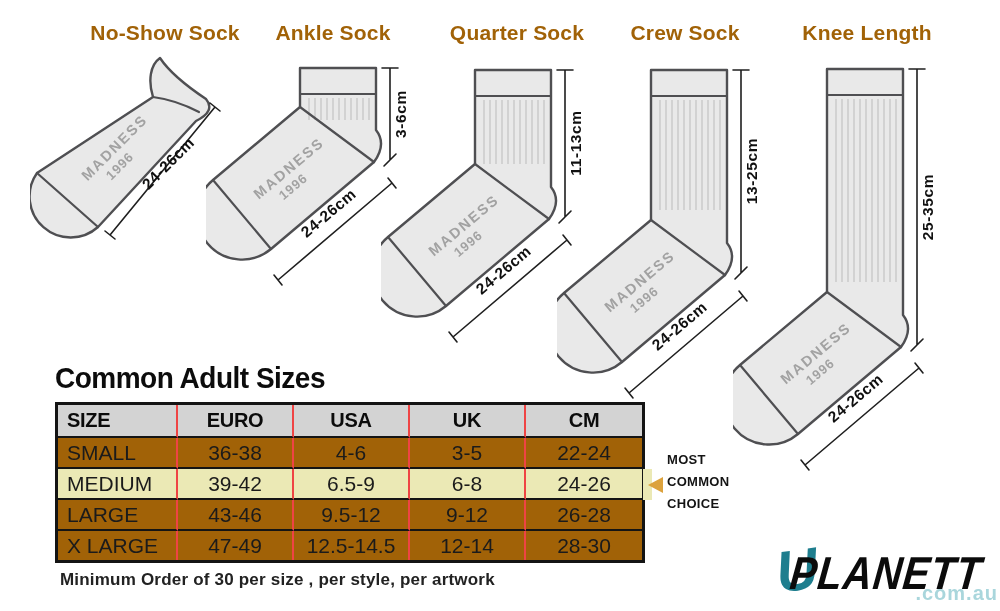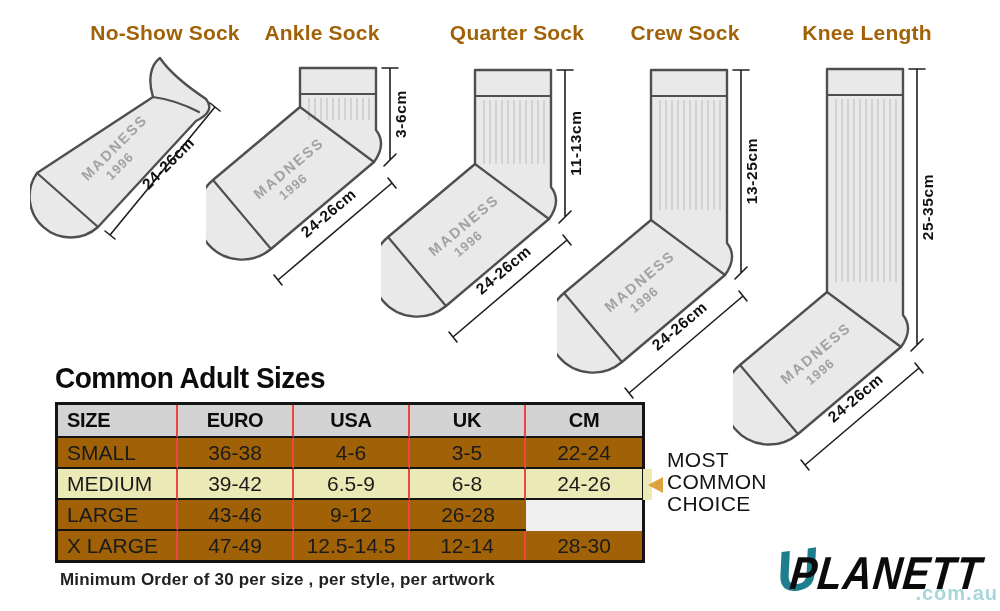--- a/index.html
+++ b/index.html
@@ -24,21 +24,21 @@
   .trow>div:last-child{border-right:none;}
   .trow:last-child>div{border-bottom:none;}
   .trow>div:first-child{justify-content:flex-start;padding-left:9px;}
   .thead>div{height:33px;background:#d3d3d3;font-size:20px;font-weight:700;
              letter-spacing:-.3px;color:#0b0b0b;transform-origin:left center;}
   .tdata>div{height:31px;background:#a16207;font-size:21px;color:#1b1b1b;}
   .tdata:last-child>div{height:29px;}
   .row-highlight>div{background:#ebe9b5;}
   .row-highlight::after{content:'';position:absolute;right:-10px;top:0;height:100%;width:9px;
                         background:#ebe9b5;}
-  .annotation{position:absolute;left:667px;top:449px;font-size:21px;font-weight:400;
+  .annotation{position:absolute;left:667px;top:449px;font-size:13px;font-weight:700;
               color:#141414;line-height:22px;letter-spacing:.3px;}
   .arrow-left{position:absolute;left:648px;top:477px;width:0;height:0;
               border-top:8px solid transparent;border-bottom:8px solid transparent;
               border-right:15px solid #dca23d;}
   .footnote{position:absolute;left:60px;top:570px;font-size:17px;font-weight:700;
             color:#222;letter-spacing:.2px;}
   .logo{position:absolute;left:766px;top:538px;width:232px;height:70px;}
   .logo-accent{position:absolute;left:10px;top:-2px;font-size:58px;font-weight:700;
                font-style:italic;color:#1e7e8e;transform:rotate(-8deg);z-index:1;}
   .logo-text{position:absolute;left:27px;top:10px;font-size:40px;font-weight:700;
@@ -54,21 +54,21 @@
 
   <svg width="0" height="0" style="position:absolute">
     <defs>
       <pattern id="ribp" patternUnits="userSpaceOnUse" width="6" height="10">
         <line x1="3" y1="0" x2="3" y2="10" stroke="#c9c9c9" stroke-width="1.4"></line>
       </pattern>
     </defs>
   </svg>
 
   <div class="sock-title" style="left:65px">No-Show Sock</div>
-  <div class="sock-title" style="left:222px">Ankle Sock</div>
+  <div class="sock-title" style="left:233px">Ankle Sock</div>
   <div class="sock-title" style="left:417px">Quarter Sock</div>
   <div class="sock-title" style="left:585px">Crew Sock</div>
   <div class="sock-title" style="left:767px">Knee Length</div>
 
   <svg class="sockSvg" style="left:30px;top:55px" width="230" height="220" viewBox="0 0 230 220">
     <path class="outline" d="M130,3 C140,18 158,32 176,44 Q186,56 166,66 L68,172 A41,41 0 0 1 7,118 L123,42 C118,26 120,10 130,3 Z"></path>
     <path class="seam" d="M123,42 Q146,45 169,57"></path>
     <path class="seam" d="M68,172 L7,118"></path>
     <text class="brand" x="88" y="96" text-anchor="middle" transform="rotate(-45 88 96)">MADNESS</text>
     <text class="brand2" x="93" y="114" text-anchor="middle" transform="rotate(-45 93 114)">1996</text>
@@ -152,20 +152,21 @@
     <div class="trow tdata row-highlight">
       <div>MEDIUM</div>
       <div>39-42</div>
       <div>6.5-9</div>
       <div>6-8</div>
       <div>24-26</div>
     </div>
     <div class="trow tdata">
       <div>LARGE</div>
       <div>43-46</div>
+      <div>9.5-12</div>
       <div>9-12</div>
       <div>26-28</div>
     </div>
     <div class="trow tdata">
       <div>X LARGE</div>
       <div>47-49</div>
       <div>12.5-14.5</div>
       <div>12-14</div>
       <div>28-30</div>
     </div>

